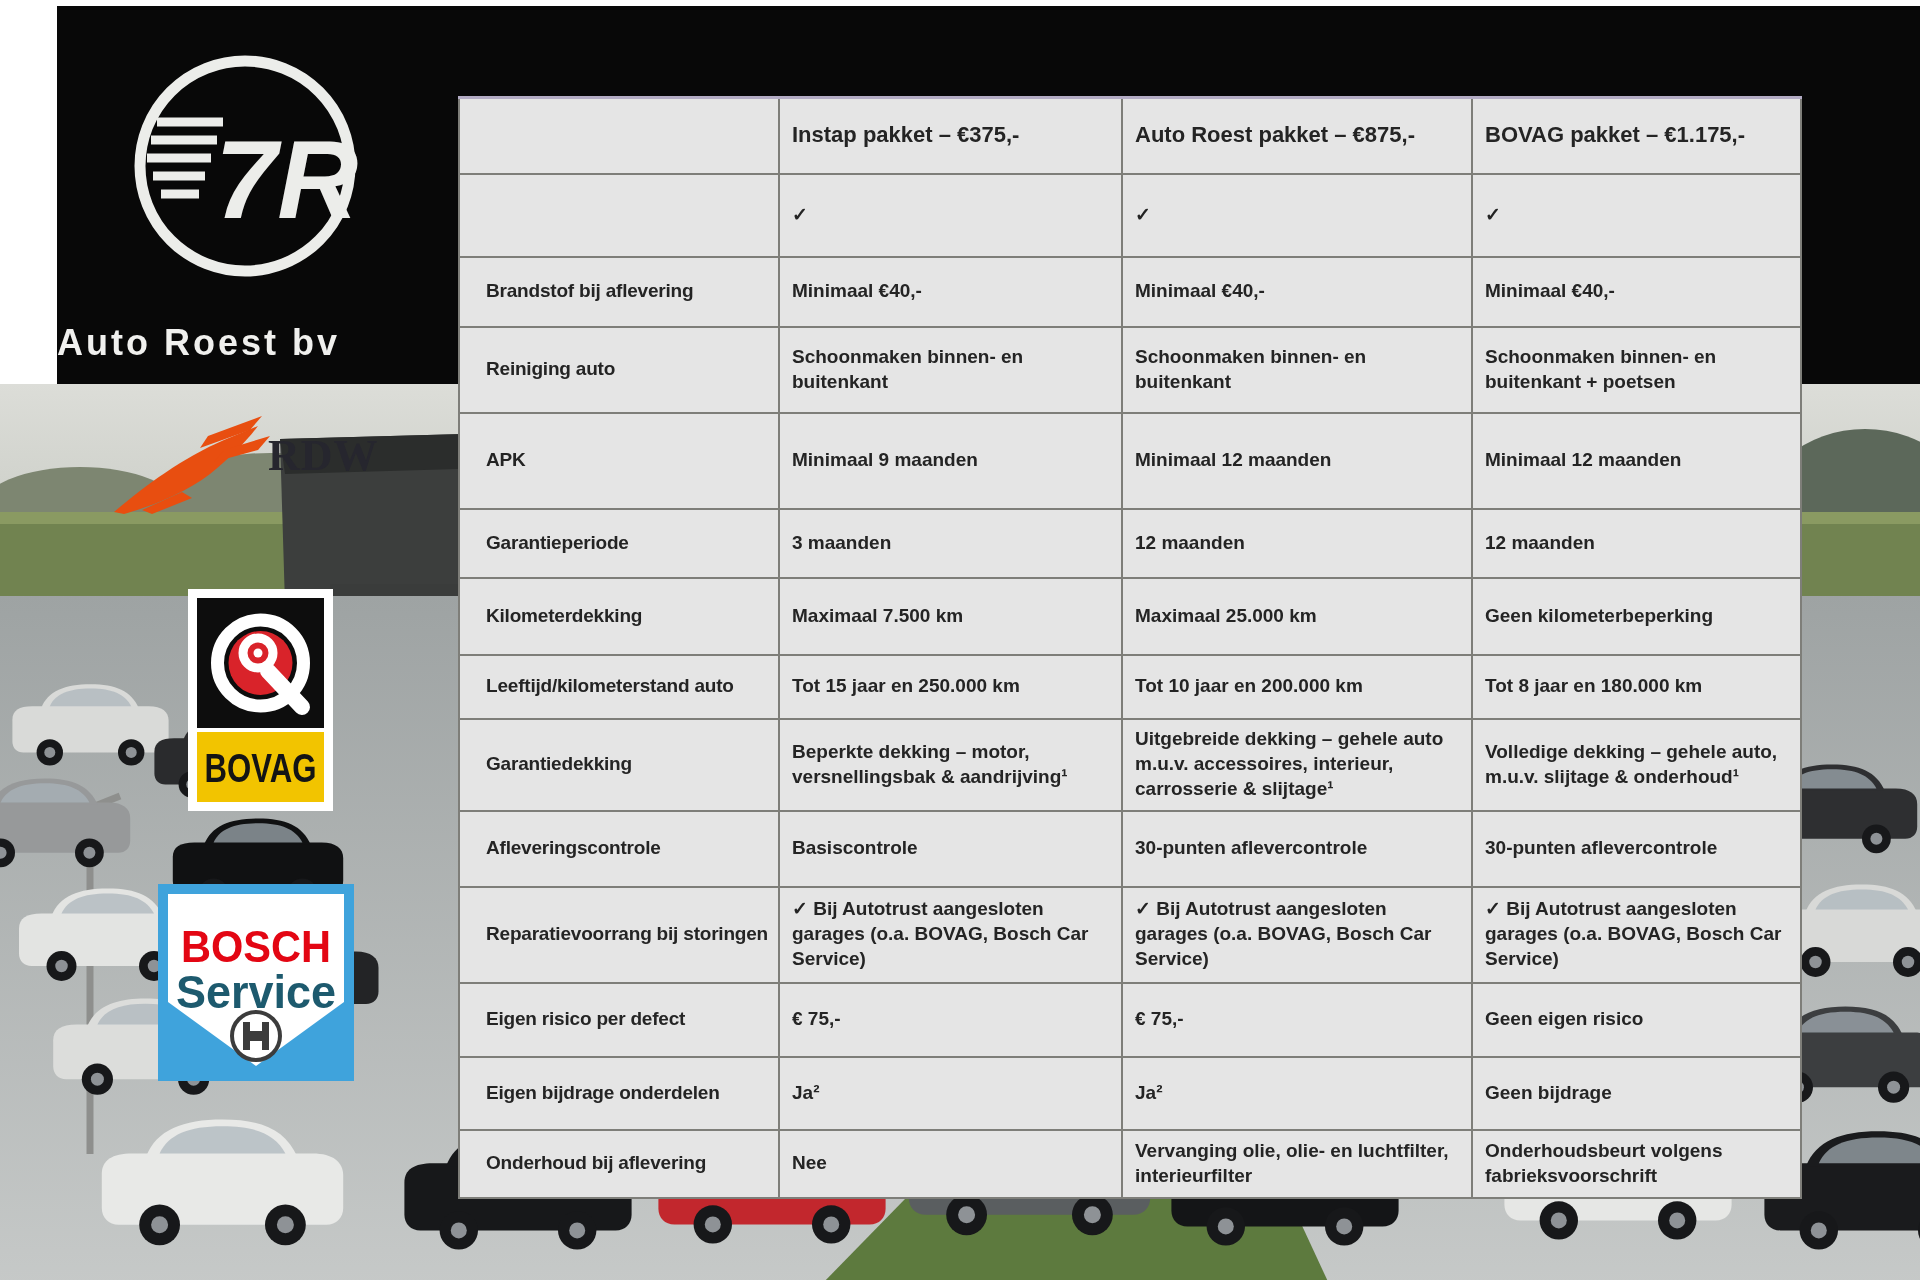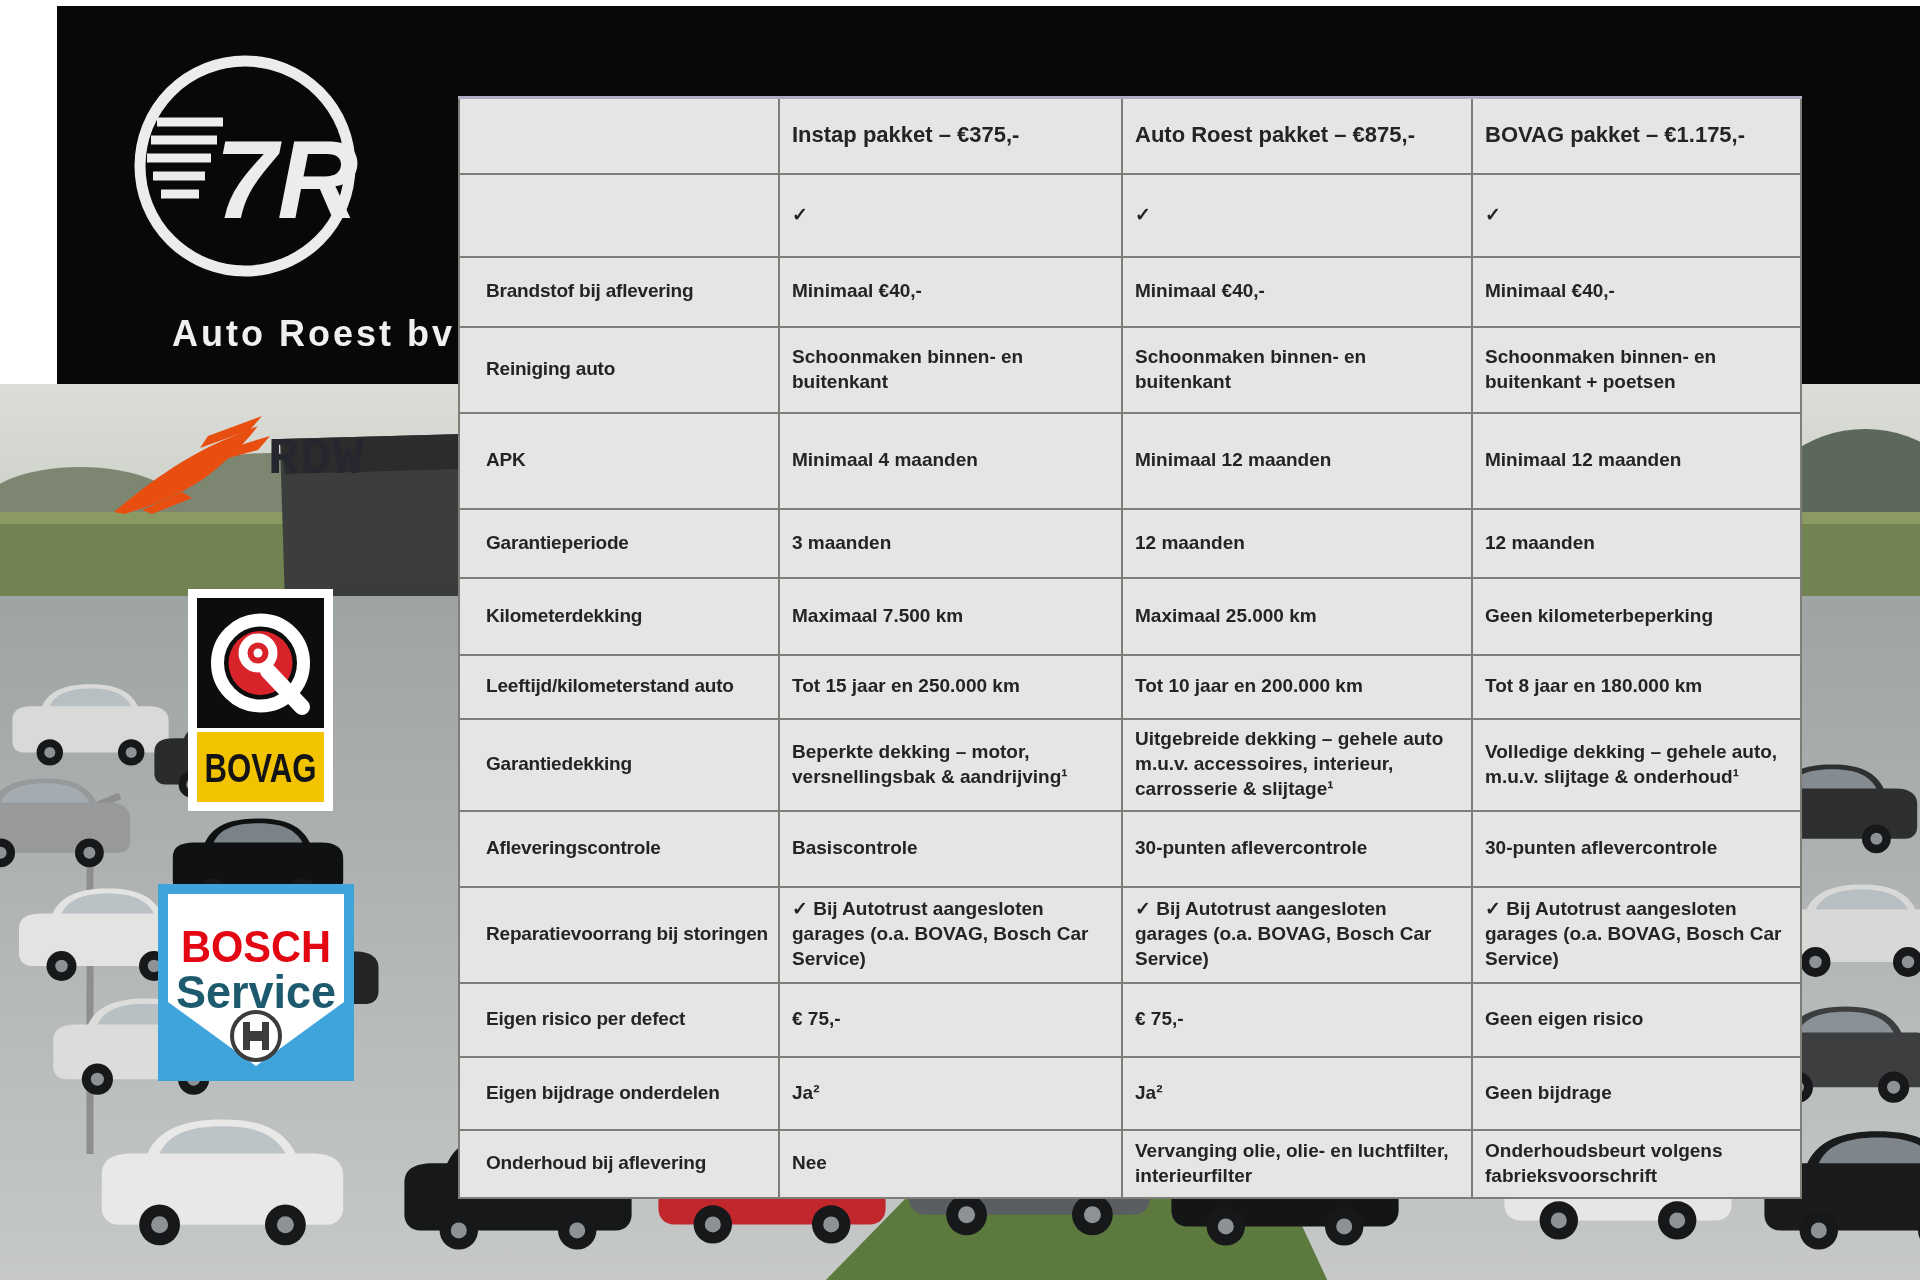--- a/index.html
+++ b/index.html
@@ -7,27 +7,27 @@
          font-family:"Liberation Sans",sans-serif;margin-top:6px;}
 
   
   .top-band{position:absolute;left:57px;top:0;width:1863px;height:378px;background:#080808;z-index:2;}
 
   
   .photo{position:absolute;left:0;top:378px;width:1920px;height:902px;z-index:1;}
 
   
   .brand-circle{position:absolute;left:127px;top:44px;width:236px;height:236px;z-index:3;}
-  .brand-name{position:absolute;left:57px;top:307px;width:398px;text-align:right;z-index:3;
+  .brand-name{position:absolute;left:57px;top:316px;width:398px;text-align:left;z-index:3;
               color:#f0f0ee;font-size:36px;font-weight:700;letter-spacing:3px;}
 
   
   .rdw-wing{position:absolute;left:112px;top:408px;width:160px;height:105px;z-index:3;}
-  .rdw-text{position:absolute;left:268px;top:424px;z-index:3;font-family:Liberation Mono, monospace;
-            font-weight:700;font-size:52px;color:#26262e;letter-spacing:1px;}
+  .rdw-text{position:absolute;left:268px;top:424px;z-index:3;font-family:Liberation Serif, serif;
+            font-weight:700;font-size:44px;color:#26262e;letter-spacing:1px;}
   .bovag{position:absolute;left:188px;top:583px;width:145px;height:222px;z-index:3;}
   .bosch{position:absolute;left:158px;top:878px;width:196px;height:197px;z-index:3;}
 
   
   .pkg-table{position:absolute;left:458px;top:90px;width:1342px;z-index:4;
              border-collapse:collapse;table-layout:fixed;background:#e5e5e5;
              color:#242424;font-weight:700;
              border:2px solid #7e7e79;border-top:3px solid #b3abc4;}
   .pkg-table th,.pkg-table td{border:2px solid #7e7e79;text-align:left;vertical-align:middle;
              line-height:1.3;overflow:hidden;}
@@ -195,21 +195,21 @@
       <td>Minimaal €40,-</td>
     </tr>
     <tr style="height:86px">
       <td class="rowlabel">Reiniging auto</td>
       <td>Schoonmaken binnen- en buitenkant</td>
       <td>Schoonmaken binnen- en buitenkant</td>
       <td>Schoonmaken binnen- en buitenkant + poetsen</td>
     </tr>
     <tr style="height:96px">
       <td class="rowlabel">APK</td>
-      <td>Minimaal 4 maanden</td>
+      <td>Minimaal 9 maanden</td>
       <td>Minimaal 12 maanden</td>
       <td>Minimaal 12 maanden</td>
     </tr>
     <tr style="height:69px">
       <td class="rowlabel">Garantieperiode</td>
       <td>3 maanden</td>
       <td>12 maanden</td>
       <td>12 maanden</td>
     </tr>
     <tr style="height:77px">

